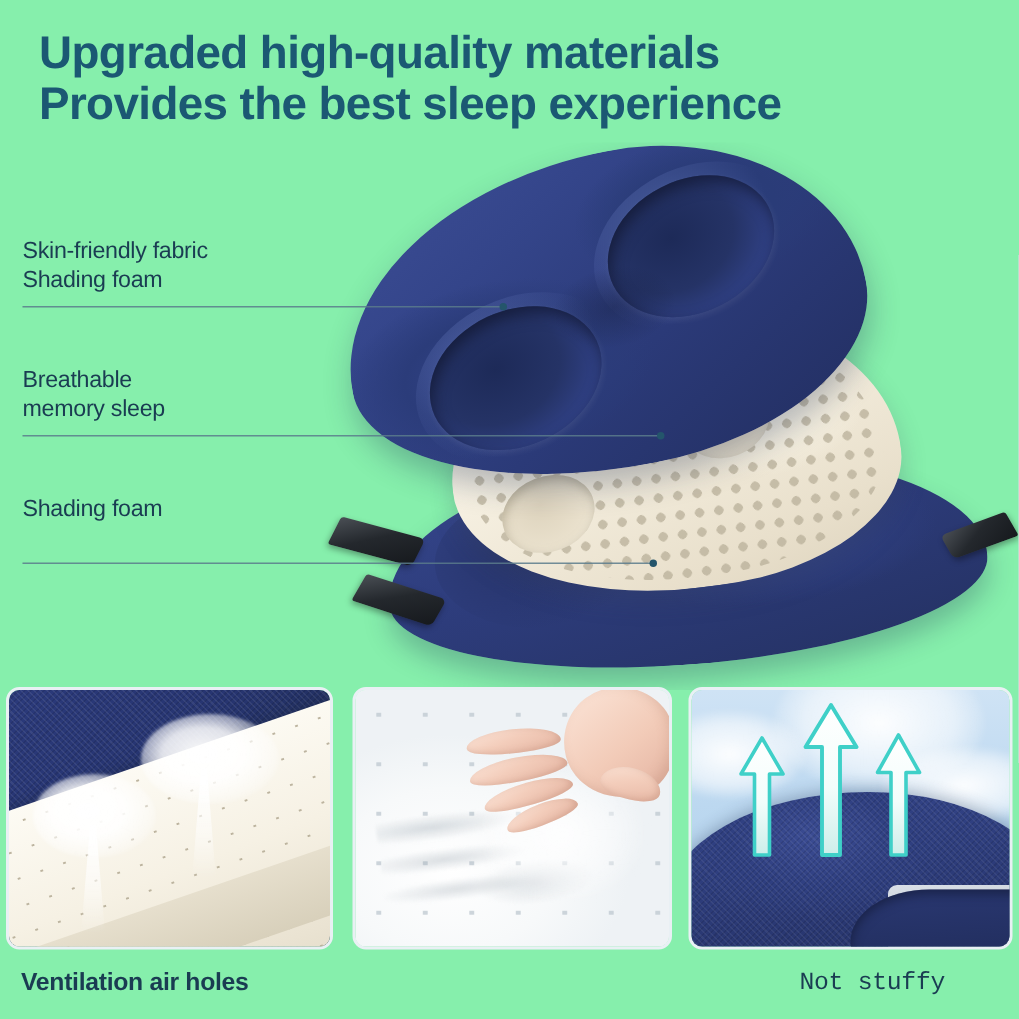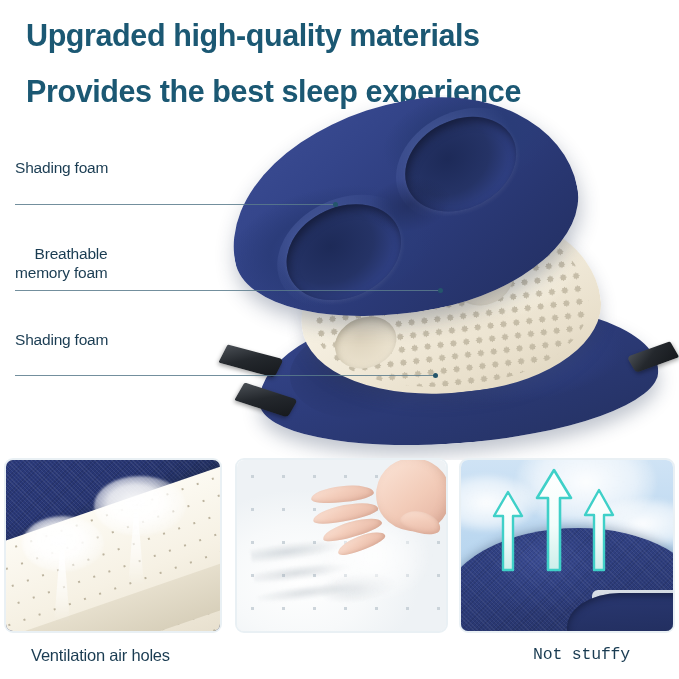--- a/index.html
+++ b/index.html
@@ -10,37 +10,37 @@
   body {
     width: 679px;
     height: 679px;
     overflow: hidden;
     font-family: "Liberation Sans", sans-serif;
     position: relative;
   }
   #root {
     position: absolute;
     inset: 0;
-    background: #ffffff;
+    background: #86efac;
   }
 
   
   .headline {
     position: absolute;
     left: 26px;
     top: 18px;
     width: 630px;
     color: #1b5873;
     font-weight: bold;
     font-size: 30.5px;
     line-height: 34px;
     letter-spacing: -0.4px;
     white-space: nowrap;
   }
-  .headline .l2 { display:block;margin-top:22px; }
+  .headline .l2 { display:block; }
 
   
   .callout {
     position: absolute;
     color: #1a3c52;
     font-size: 15.5px;
     line-height: 19px;
     letter-spacing: -0.2px;
     white-space: nowrap;
   }
@@ -354,21 +354,21 @@
   
   .caption {
     position:absolute;
     top: 645px;
     color: #1a3c52;
     font-size: 16.5px;
     line-height: 20px;
     letter-spacing: -0.2px;
     white-space: nowrap;
   }
-  .caption.c1 { left: 31px; }
+  .caption.c1 { left: 14px; font-weight: bold; }
   .caption.c2 { left: 289px; }
   .caption.c3 { left: 533px; font-family: Liberation Mono, monospace; }
 </style>
 </head>
 <body>
 
 <div id="root">
 
   <div class="headline">
     <span class="l1">Upgraded high-quality materials</span>
@@ -391,28 +391,29 @@
       <div class="eyecup-rim b"></div>
       <div class="eyecup b"></div>
     </div>
 
     <div class="strap l1"></div>
     <div class="strap l2"></div>
     <div class="strap r1"></div>
   </div>
 
   <div class="callout" style="left:15px; top:158px;">
+    <span class="ln">Skin-friendly fabric</span>
     <span class="ln">Shading foam</span>
   </div>
   <div class="leader" style="left:15px; top:204px; width:322px;"></div>
   <div class="leader-dot" style="left:333px; top:202px;"></div>
 
-  <div class="callout" style="left:15px; top:244px;text-align:right;">
+  <div class="callout" style="left:15px; top:244px;">
     <span class="ln">Breathable</span>
-    <span class="ln">memory foam</span>
+    <span class="ln">memory sleep</span>
   </div>
   <div class="leader" style="left:15px; top:290px; width:425px;"></div>
   <div class="leader-dot" style="left:438px; top:288px;"></div>
 
   <div class="callout" style="left:15px; top:330px;">
     <span class="ln">Shading foam</span>
   </div>
   <div class="leader" style="left:15px; top:375px; width:420px;"></div>
   <div class="leader-dot" style="left:433px; top:373px;"></div>
 

